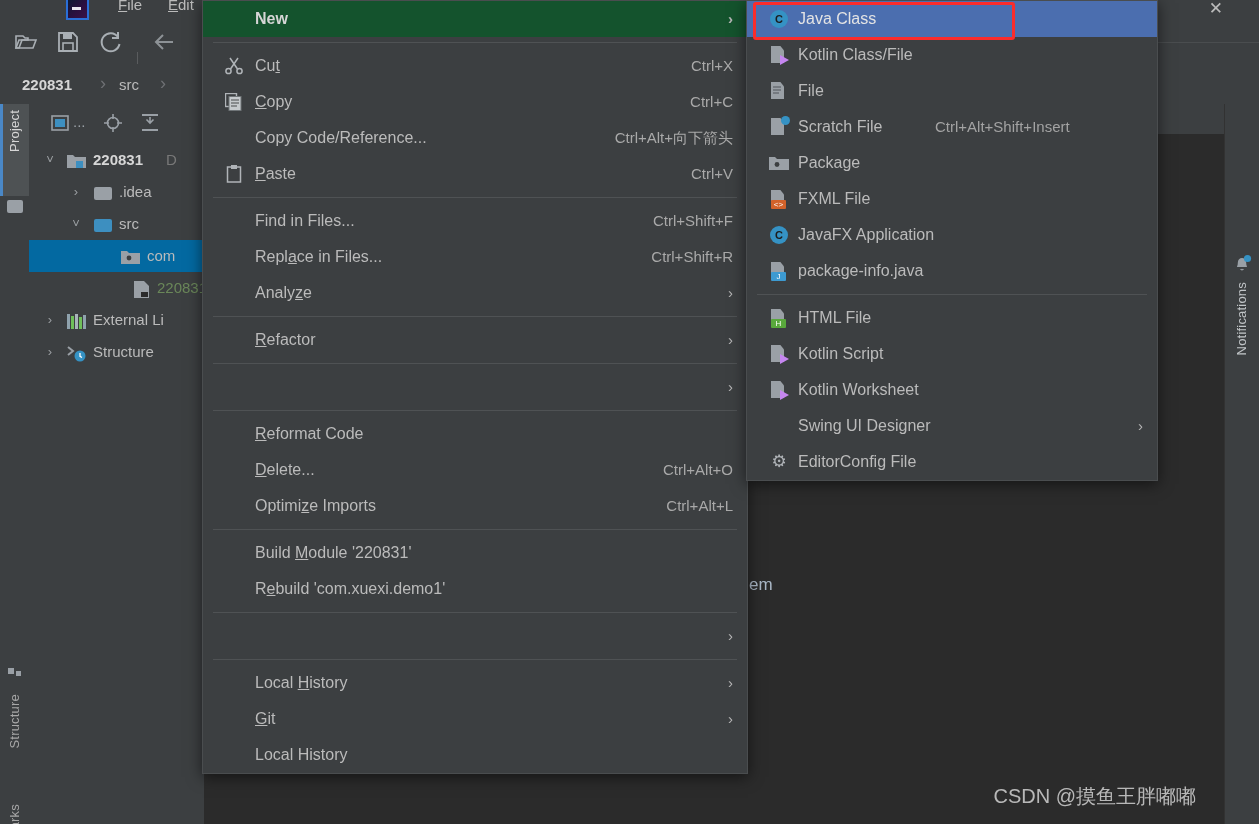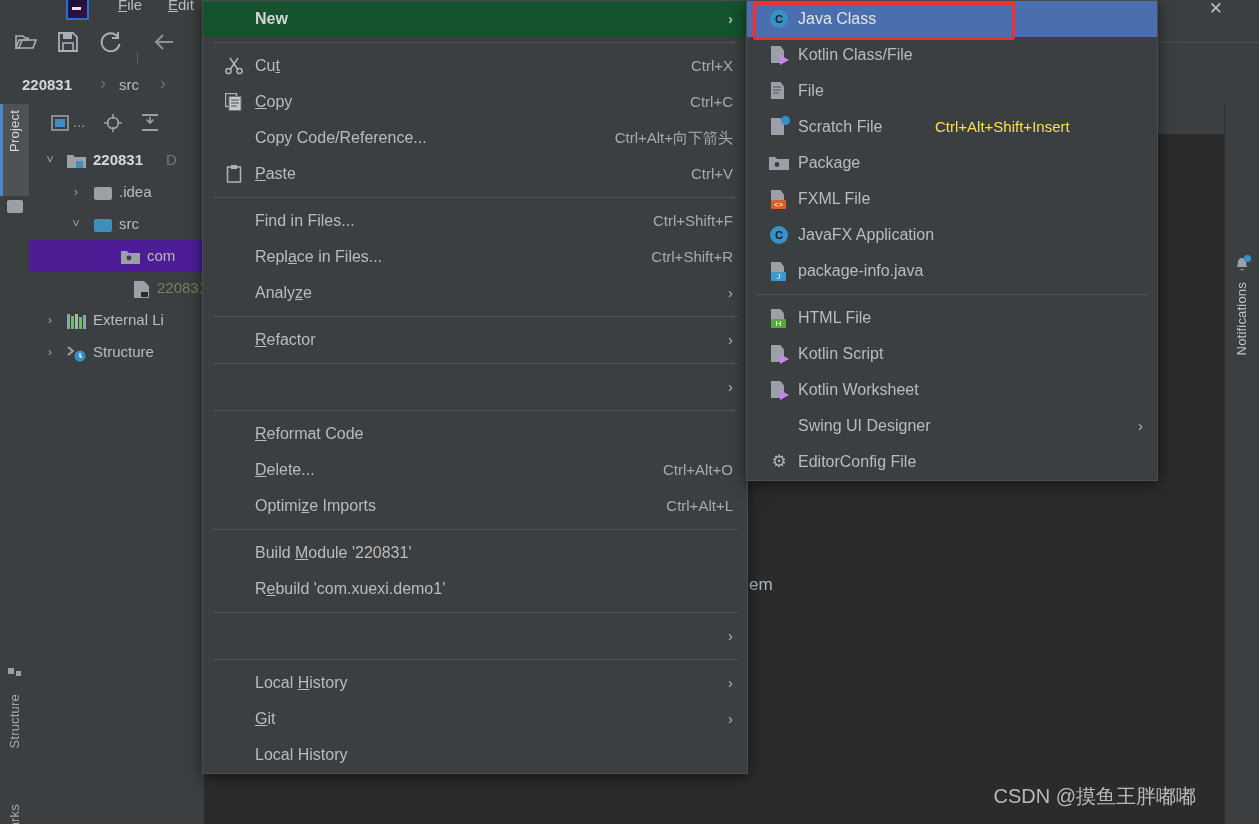--- a/index.html
+++ b/index.html
@@ -33,21 +33,21 @@
   .stripe{position:absolute;left:0;top:104px;width:29px;height:720px;background:#3c3f41;border-right:1px solid #323232;}
   .stripe-btn{position:absolute;left:0;width:29px;background:#4e5254;}
   .vtext{writing-mode:vertical-rl;transform:rotate(180deg);font-size:13px;color:#d6d6d6;letter-spacing:.2px;white-space:nowrap;}
   .vtext.dim{color:#a7a7a7;}
 
   
   .projpanel{position:absolute;left:29px;top:104px;width:175px;height:720px;background:#3c3f41;}
   .proj-toolbar{position:absolute;left:0;top:0;width:175px;height:40px;}
   .tree{position:absolute;left:0;top:40px;width:175px;}
   .row{position:relative;height:32px;line-height:32px;white-space:nowrap;font-size:15px;color:#bbbbbb;}
-  .row.sel{background:#4c1d95;}
+  .row.sel{background:#0369a1;}
   .arrow{position:absolute;top:0;width:14px;height:32px;color:#9a9ea1;font-size:13px;text-align:center;}
   .tlabel{position:absolute;top:0;}
   .tlabel.bold{font-weight:bold;color:#d7d7d7;}
   .tlabel.green{color:#6a8759;}
   .tlabel.dimx{color:#787878;}
 
   
   .editor{position:absolute;left:204px;top:104px;width:1021px;height:720px;background:#2b2b2b;}
   .editor-top{position:absolute;left:204px;top:104px;width:1021px;height:30px;background:#3c3f41;}
   .ed-word{position:absolute;left:749px;top:575px;font-size:17px;color:#a9b7c6;}
@@ -72,21 +72,21 @@
   .cmenu .chev{position:absolute;right:14px;top:0;font-size:15px;color:#b5b5b5;}
   .cmenu .mico{position:absolute;left:22px;top:9px;width:18px;height:18px;}
   .sep{height:1px;background:#4f5254;margin:5px 10px 5px 10px;}
 
   
   .smenu{position:absolute;left:746px;top:0;width:410px;background:#3c3f41;border:1px solid #4a4d4f;box-shadow:0 3px 14px rgba(0,0,0,.55);}
   .smenu .item{position:relative;height:36px;line-height:36px;white-space:nowrap;}
   .smenu .item.hl{background:#4b6eaf;}
   .smenu .lbl{position:absolute;left:51px;top:0;font-size:16px;color:#bbbbbb;}
   .smenu .item.hl .lbl{color:#e4e4e4;}
-  .smenu .acc{position:absolute;left:188px;top:0;font-size:15px;color:#fde047;}
+  .smenu .acc{position:absolute;left:188px;top:0;font-size:15px;color:#a3a3a3;}
   .smenu .chev{position:absolute;right:14px;top:0;font-size:15px;color:#b5b5b5;}
   .smenu .mico{position:absolute;left:22px;top:8px;width:20px;height:20px;}
   .redbox{position:absolute;left:6px;top:1px;width:256px;height:32px;border:3px solid #fb2c2c;border-radius:3px;pointer-events:none;}
 
   
   .ic-file{position:absolute;left:2px;top:1px;width:13px;height:17px;background:#9aa0a6;clip-path:polygon(0 0,72% 0,100% 26%,100% 100%,0 100%);}
   .ic-badge{position:absolute;left:2px;bottom:0px;width:15px;height:9px;border-radius:1px;font-size:8px;line-height:9px;text-align:center;color:#fff;font-family:"Liberation Sans",sans-serif;}
   .ic-circle{position:absolute;left:1px;top:1px;width:18px;height:18px;border-radius:50%;background:#3592c4;display:flex;align-items:center;justify-content:center;color:#1c1c1c;font-size:11px;font-weight:bold;}
   .ic-kot{position:absolute;left:2px;top:1px;width:13px;height:17px;background:#9aa0a6;clip-path:polygon(0 0,72% 0,100% 26%,100% 100%,0 100%);}
   .ic-kotb{position:absolute;right:0px;bottom:0px;width:0;height:0;border-left:9px solid #c586f0;border-top:5px solid transparent;border-bottom:5px solid transparent;}

